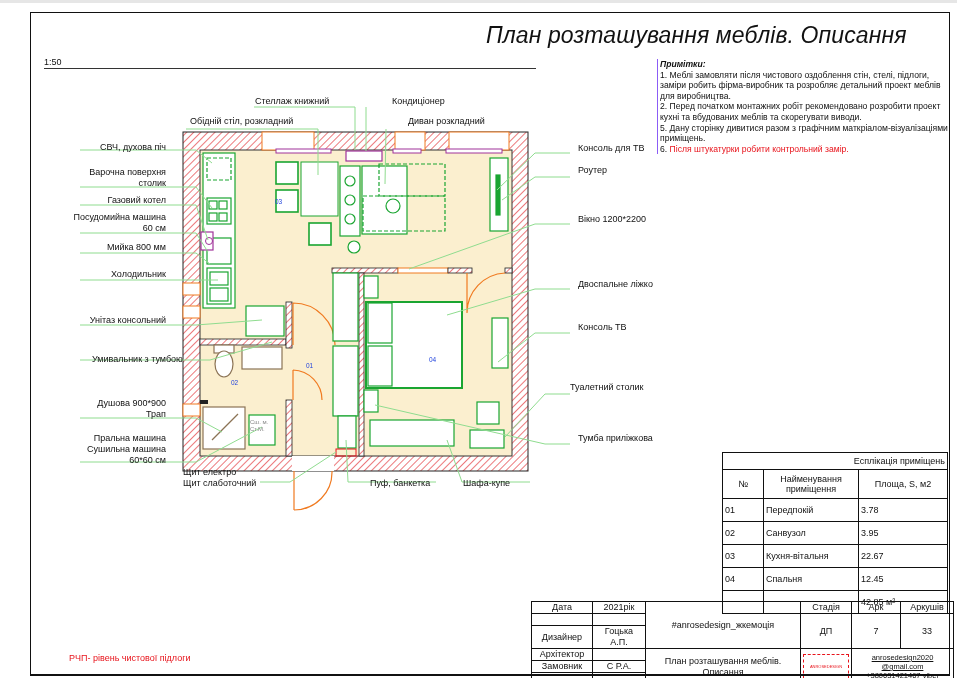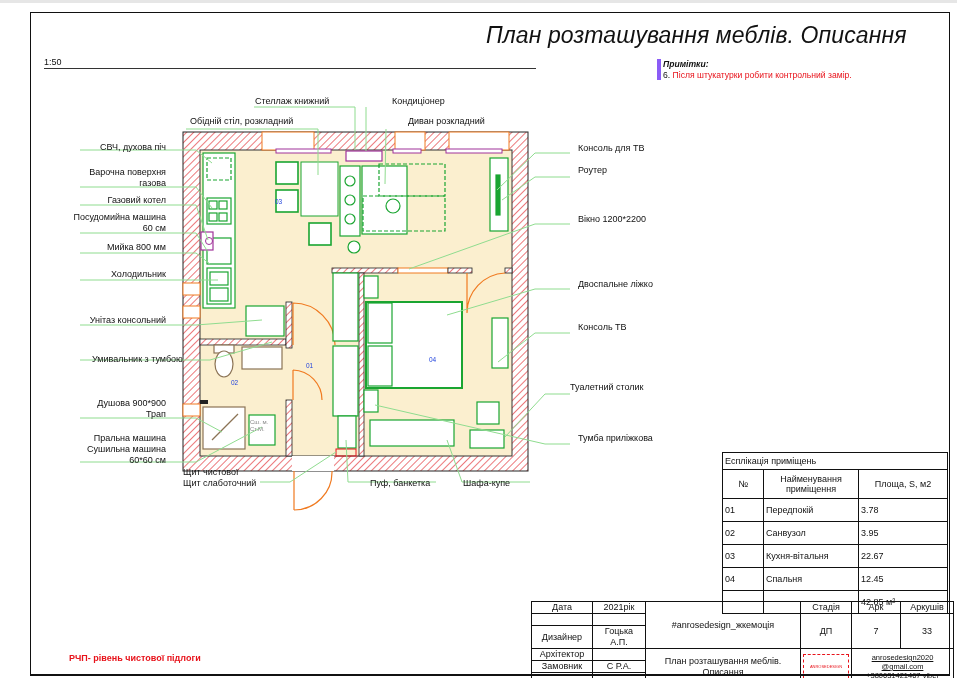--- a/index.html
+++ b/index.html
@@ -2,49 +2,52 @@
 <html><head>
 <meta charset="utf-8">
 <style>
   html,body{margin:0;padding:0;background:#ffffff;}
   body{width:957px;height:678px;position:relative;overflow:hidden;font-family:"Liberation Sans",sans-serif;color:#111;}
   .topband{position:absolute;left:0;top:0;width:957px;height:3px;background:#e6e6e6;}
   .sheet-frame{position:absolute;left:30px;top:12px;width:920px;height:664px;border:1.5px solid #111;border-bottom:2px solid #111;box-sizing:border-box;}
   .title{position:absolute;left:486px;top:22px;font-size:23px;font-style:italic;color:#111;white-space:nowrap;letter-spacing:0.1px;}
   .scale{position:absolute;left:44px;top:57px;font-size:9px;}
   .scale-line{position:absolute;left:44px;top:68px;width:492px;height:1px;background:#333;}
-  .notes{position:absolute;left:657px;top:59px;width:290px;font-size:8.6px;line-height:10.6px;border-left:4px solid #8b5cf6;padding-left:2px;}
+  .notes{position:absolute;left:657px;top:59px;width:290px;font-size:8.6px;line-height:10.6px;border-left:1px solid #8b5cf6;padding-left:2px;}
   .notes .head{font-weight:bold;font-style:italic;}
   .notes .red{color:#e8131b;}
   .plan{position:absolute;left:0;top:0;}
   .lbl{position:absolute;font-size:9px;white-space:nowrap;line-height:11px;}
   .lbl.r{text-align:right;}
   .leader{stroke:#8fdc8f;stroke-width:1;fill:none;}
   table{border-collapse:collapse;}
   .expl{position:absolute;left:722px;top:452px;width:226px;font-size:9px;}
   .expl td{border:1px solid #111;padding:0 2px;height:22px;}
-  .expl .cap td{height:16px;text-align:left;}
+  .expl .cap td{height:16px;text-align:right;}
   .stamp{position:absolute;left:531px;top:601px;font-size:9px;}
   .stamp td{border:1px solid #111;text-align:center;padding:0 2px;height:11px;line-height:11px;}
-  .rcp{position:absolute;left:69px;top:653px;color:#e8131b;font-weight:bold;font-size:9px;}
+  .rcp{position:absolute;left:69px;top:653px;color:#e8131b;font-weight:normal;font-size:9px;}
   .room-num{position:absolute;font-size:6.5px;color:#2244dd;}
   .contact a{color:#111;text-decoration:underline;}
 </style>
 </head>
 <body>
 
 <div class="topband"></div>
 <div class="sheet-frame"></div>
 
 <div class="title">План розташування меблів. Описання</div>
 <div class="scale">1:50</div>
 <div class="scale-line"></div>
 
 <div class="notes">
   <div class="head">Примітки:</div>
+  <div>1. Меблі замовляти після чистового оздоблення стін, стелі, підлоги, заміри робить фірма-виробник та розробляє детальний проект меблів для виробництва.</div>
+  <div>2. Перед початком монтажних робіт рекомендовано розробити проект кухні та вбудованих меблів та скорегувати виводи.</div>
+  <div>5. Дану сторінку дивитися разом з графічним маткріалом-візуалізаціями приміщень.</div>
   <div><span>6. </span><span class="red">Після штукатурки робити контрольний замір.</span></div>
 </div>
 
 <svg class="plan" width="957" height="678" viewBox="0 0 957 678">
   <defs>
     <pattern id="hatch" patternUnits="userSpaceOnUse" width="5" height="5" patternTransform="rotate(45)">
       <rect width="5" height="5" fill="#fff"></rect>
       <line x1="0" y1="0" x2="0" y2="5" stroke="#e8575a" stroke-width="1.6"></line>
     </pattern>
   </defs>
@@ -193,21 +196,21 @@
   </div>
 
 <div class="lbl" style="left:255px;top:96px">Стеллаж книжний</div>
 <div class="lbl" style="left:392px;top:96px">Кондиціонер</div>
 <div class="lbl" style="left:190px;top:116px">Обідній стіл, розкладний</div>
 <div class="lbl" style="left:408px;top:116px">Диван розкладний</div>
 
 <div class="lbl r" style="left:60px;top:142px;width:106px">СВЧ, духова піч</div>
 <div class="lbl r" style="left:60px;top:167px;width:106px">
     <div>Варочна поверхня</div>
-    <div>газова</div>
+    <div>столик</div>
   </div>
 <div class="lbl r" style="left:60px;top:195px;width:106px">Газовий котел</div>
 <div class="lbl r" style="left:50px;top:212px;width:116px">
     <div>Посудомийна машина</div>
     <div>60 см</div>
   </div>
 <div class="lbl r" style="left:60px;top:242px;width:106px">Мийка 800 мм</div>
 <div class="lbl r" style="left:60px;top:269px;width:106px">Холодильник</div>
 <div class="lbl r" style="left:60px;top:315px;width:106px">Унітаз консольний</div>
 <div class="lbl" style="left:92px;top:354px">Умивальник з тумбою</div>
@@ -223,21 +226,21 @@
 
 <div class="lbl" style="left:578px;top:143px">Консоль для ТВ</div>
 <div class="lbl" style="left:578px;top:165px">Роутер</div>
 <div class="lbl" style="left:578px;top:214px">Вікно 1200*2200</div>
 <div class="lbl" style="left:578px;top:279px">Двоспальне ліжко</div>
 <div class="lbl" style="left:578px;top:322px">Консоль ТВ</div>
 <div class="lbl" style="left:570px;top:382px">Туалетний столик</div>
 <div class="lbl" style="left:578px;top:433px">Тумба приліжкова</div>
 
 <div class="lbl" style="left:183px;top:467px">
-    <div>Щит чистової</div>
+    <div>Щит електро</div>
     <div>Щит слаботочний</div>
   </div>
 <div class="lbl" style="left:370px;top:478px">Пуф, банкетка</div>
 <div class="lbl" style="left:463px;top:478px">Шафа-купе</div>
 
 <table class="expl">
   <tbody>
       <tr class="cap">
         <td colspan="3">Есплікація приміщень</td>
       </tr>

